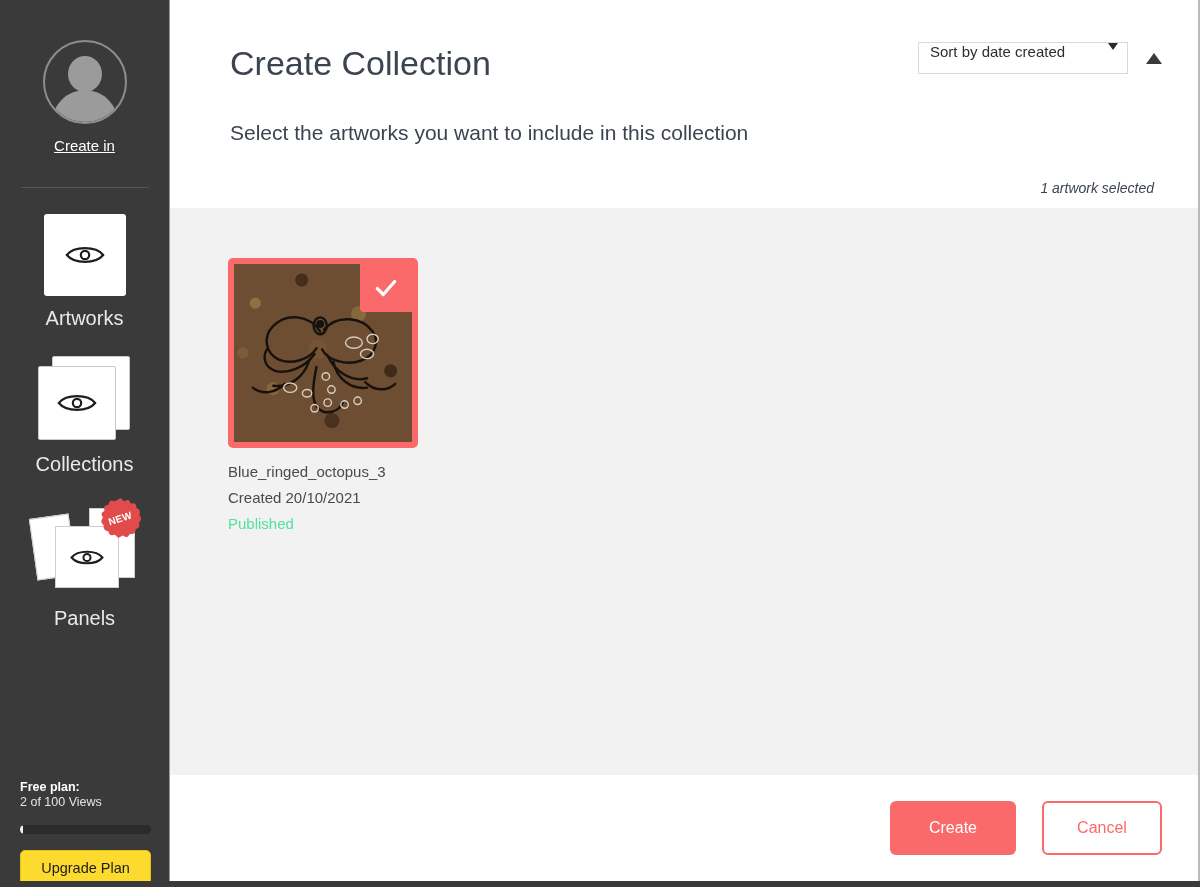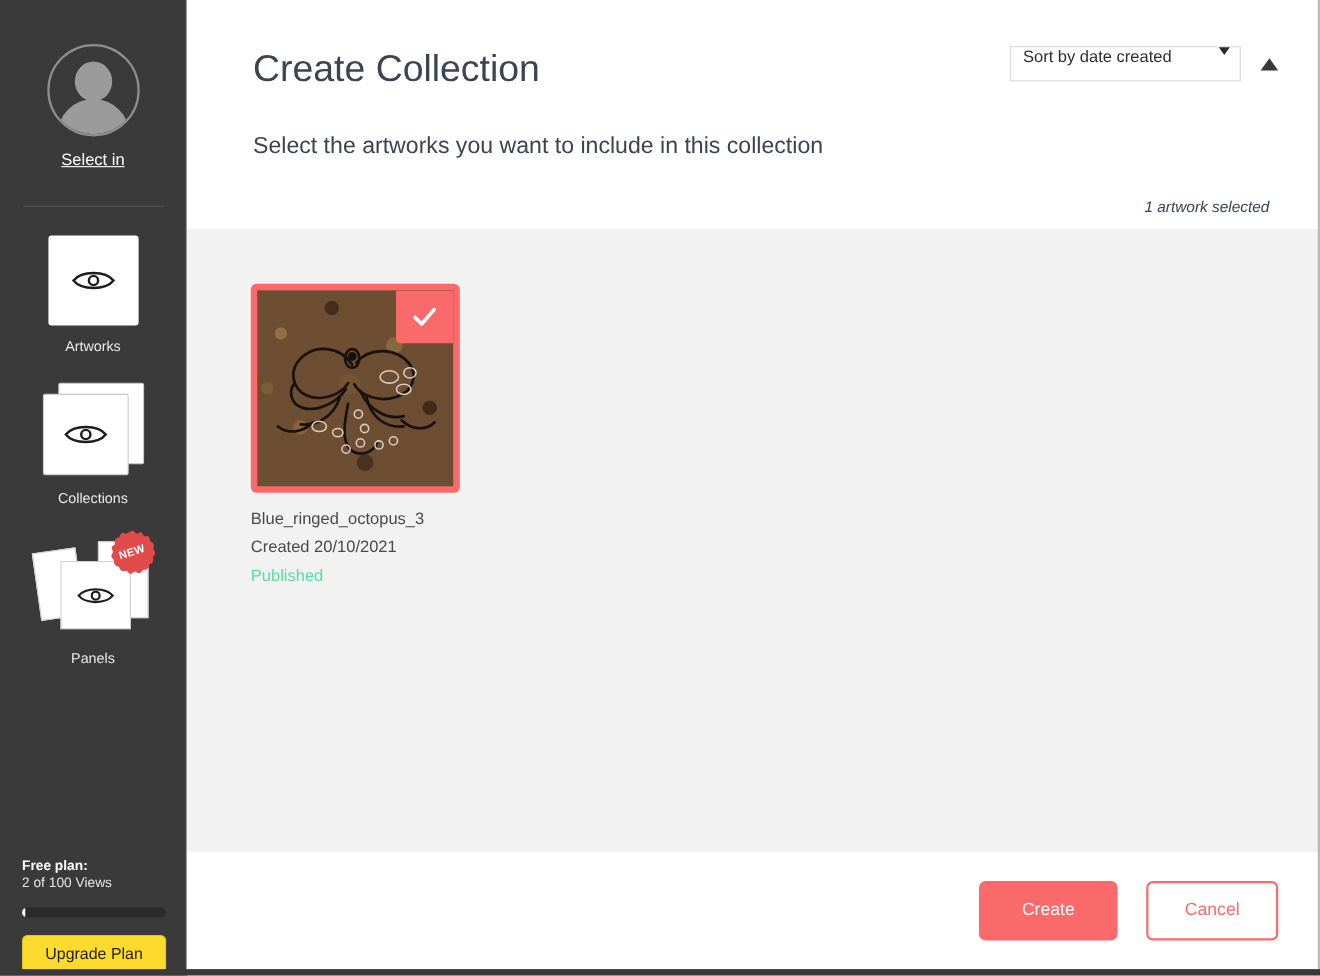--- a/index.html
+++ b/index.html
@@ -37,21 +37,21 @@
   .logged-in {
     margin-top: 13px; color: #ffffff; font-size: 15px;
     text-decoration: underline; cursor: pointer;
   }
   .divider { width: 128px; height: 1px; background: #555; margin: 33px 0 0 0; }
 
   .nav-item {
     margin-top: 26px; display: flex; flex-direction: column;
     align-items: center; cursor: pointer;
   }
-  .nav-label { color: #e9e9e9; font-size: 13px; margin-top: 11px; }
+  .nav-label { color: #e9e9e9; font-size: 20px; margin-top: 11px; }
 
   .icon-single {
     width: 82px; height: 82px; background: #fff; border-radius: 3px;
     display: flex; align-items: center; justify-content: center;
   }
   .icon-stack { position: relative; width: 92px; height: 86px; }
   .icon-stack .sheet {
     position: absolute; background: #fff; border: 1px solid #c9c9c9; border-radius: 2px;
   }
   .icon-stack .s-back  { width: 78px; height: 74px; left: 14px; top: 0px; }
@@ -182,21 +182,21 @@
 
 <div class="app">
 
   <aside class="sidebar">
 
     <div class="avatar-wrap">
       <div class="avatar">
         <div class="head"></div>
         <div class="body"></div>
       </div>
-      <a class="logged-in">Select in</a>
+      <a class="logged-in">Create in</a>
     </div>
 
     <div class="divider"></div>
 
     <div class="nav-item">
       <div class="icon-single">
         <svg class="eye" viewBox="0 0 44 24">
           <path d="M2 12 C10 2, 34 2, 42 12 C34 22, 10 22, 2 12 Z" fill="none" stroke="#1d1d1d" stroke-width="2.4"></path>
           <circle cx="22" cy="12" r="4.6" fill="none" stroke="#1d1d1d" stroke-width="2.4"></circle>
         </svg>

